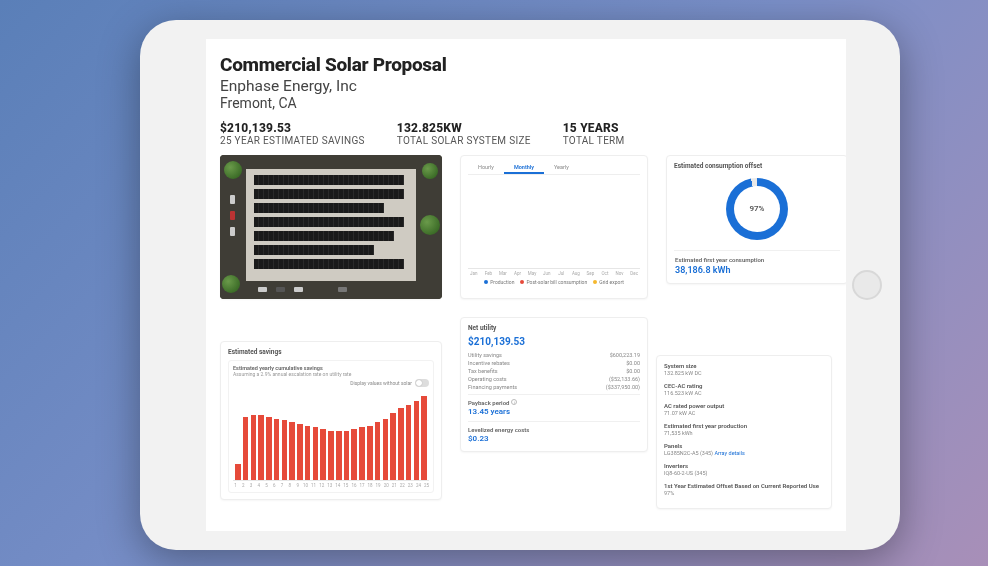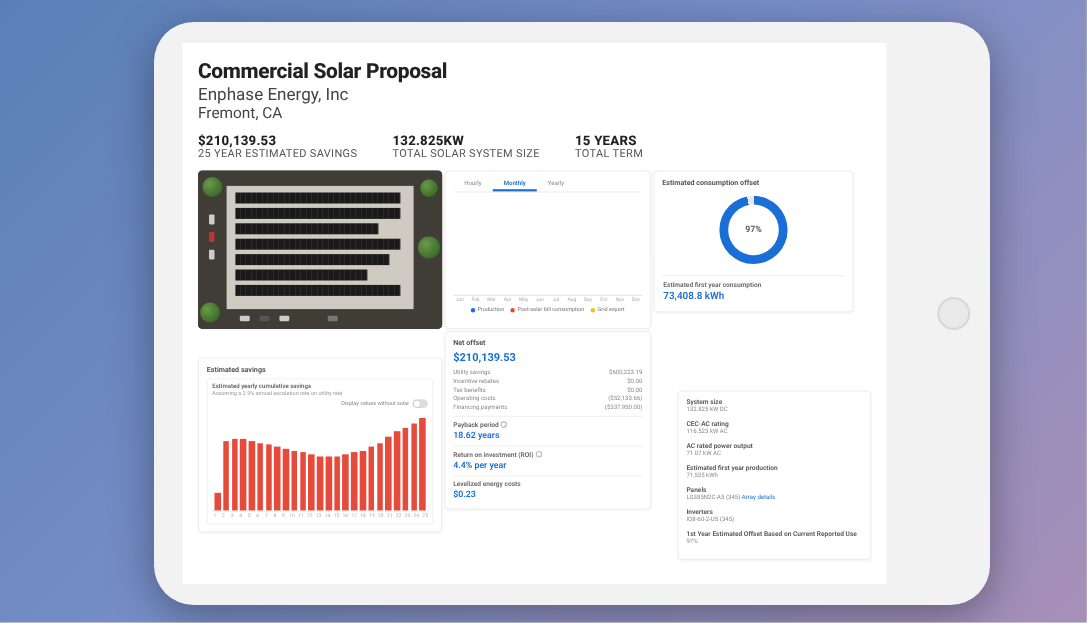--- a/index.html
+++ b/index.html
@@ -6,39 +6,39 @@
   body {
     font-family: -apple-system, BlinkMacSystemFont, "Segoe UI", Roboto, Arial, sans-serif;
     width: 988px; height: 566px;
     background: linear-gradient(135deg, #5a7fb8 0%, #7a8fc8 50%, #a88fb8 100%);
     overflow: hidden; position: relative;
   }
   .tablet {
     position: absolute; left: 140px; top: 20px; width: 760px; height: 530px;
     background: #f2f2f2; border-radius: 36px;
     box-shadow: 0 10px 40px rgba(0,0,0,0.35);
-    display: flex; align-items: center; justify-content: flex-start;
+    display: flex; align-items: center; justify-content: flex-end;
     padding: 0 54px 0 26px;
   }
   .home-button {
     position: absolute; right: 18px; top: 50%; transform: translateY(-50%);
     width: 30px; height: 30px; border-radius: 50%;
     border: 2px solid #d8d8d8; background: #e9e9e9;
   }
   .screen {
     background: #fff; width: 640px; height: 492px;
     overflow: hidden; position: relative; padding: 14px 14px 0 14px;
   }
   .header h1 { font-size: 19px; font-weight: 800; color: #222; letter-spacing: -0.3px; }
   .header h2 { font-size: 15.5px; font-weight: 400; color: #444; margin-top: 1px; }
   .header h3 { font-size: 14px; font-weight: 400; color: #444; }
   .kpis { display: flex; gap: 32px; margin: 10px 0 8px 0; }
   .kpi .val { font-size: 12px; font-weight: 800; color: #222; letter-spacing: 0.2px; }
   .kpi .lbl { font-size: 10px; font-weight: 400; color: #555; letter-spacing: 0.3px; line-height: 1.15; }
-  .grid { display: grid; grid-template-columns: 222px 188px 182px; gap: 2px; }
+  .grid { display: grid; grid-template-columns: 222px 188px 182px; gap: 18px; }
   .card { background: #fff; border: 1px solid #eee; border-radius: 4px; padding: 6px 7px; box-shadow: 0 1px 2px rgba(0,0,0,0.04); }
   .card-title { font-size: 6.5px; font-weight: 700; color: #555; margin-bottom: 4px; }
   .aerial {
     grid-column: 1; grid-row: 1; height: 144px; padding: 0; border: none; position: relative; overflow: hidden;
     background: #3a3a2a;
   }
   .monthly { grid-column: 2; grid-row: 1; height: 144px; }
   .savings-chart { grid-column: 1; grid-row: 2; margin-top: 24px; }
   .info-col { display:flex; flex-direction:column; gap:6px; }
   .tabs { display: flex; border-bottom: 1px solid #eee; margin-bottom: 4px; }
@@ -238,21 +238,21 @@
       <div class="info-col" style="grid-column:3; grid-row:1 / span 2;">
         <div class="card">
           <div class="card-title">Estimated consumption offset</div>
           <div class="donut-wrap">
             <div class="donut">
                 <div class="donut-inner">97%</div>
               </div>
           </div>
           <div class="mini-card">
             <div class="mini-label">Estimated first year consumption</div>
-            <div class="mini-value">73,408.8 kWh</div>
+            <div class="mini-value">38,186.8 kWh</div>
           </div>
         </div>
       </div>
 
       <div class="card savings-chart">
         <div class="card-title">Estimated savings</div>
         <div style="border:1px solid #f2f2f2; padding:4px; border-radius:3px;">
           <div style="font-size:5.5px;color:#666;font-weight:600;">Estimated yearly cumulative savings</div>
           <div class="small-sub">Assuming a 2.9% annual escalation rate on utility rate</div>
           <div class="toggle-row">
@@ -314,21 +314,21 @@
               <span>22</span>
               <span>23</span>
               <span>24</span>
               <span>25</span>
             </div>
         </div>
       </div>
 
       <div class="info-col" style="grid-column:2; grid-row:2;">
         <div class="card">
-          <div class="card-title">Net offset</div>
+          <div class="card-title">Net utility</div>
           <div class="net-top">$210,139.53</div>
           <div id="net-rows">
               <div class="net-row">
                 <span>Utility savings</span>
                 <span>$600,223.19</span>
               </div>
               <div class="net-row">
                 <span>Incentive rebates</span>
                 <span>$0.00</span>
               </div>
@@ -343,28 +343,21 @@
               <div class="net-row">
                 <span>Financing payments</span>
                 <span>($337,950.00)</span>
               </div>
             </div>
           <div class="net-block">
             <div class="net-lbl">
                 <span>Payback period</span>
                 <span class="info-i">i</span>
               </div>
-            <div class="net-val">18.62 years</div>
-          </div>
-          <div class="net-block">
-            <div class="net-lbl">
-                <span>Return on investment (ROI)</span>
-                <span class="info-i">i</span>
-              </div>
-            <div class="net-val">4.4% per year</div>
+            <div class="net-val">13.45 years</div>
           </div>
           <div class="net-block">
             <div class="net-lbl">
                 <span>Levelized energy costs</span>
               </div>
             <div class="net-val">$0.23</div>
           </div>
         </div>
       </div>
 

